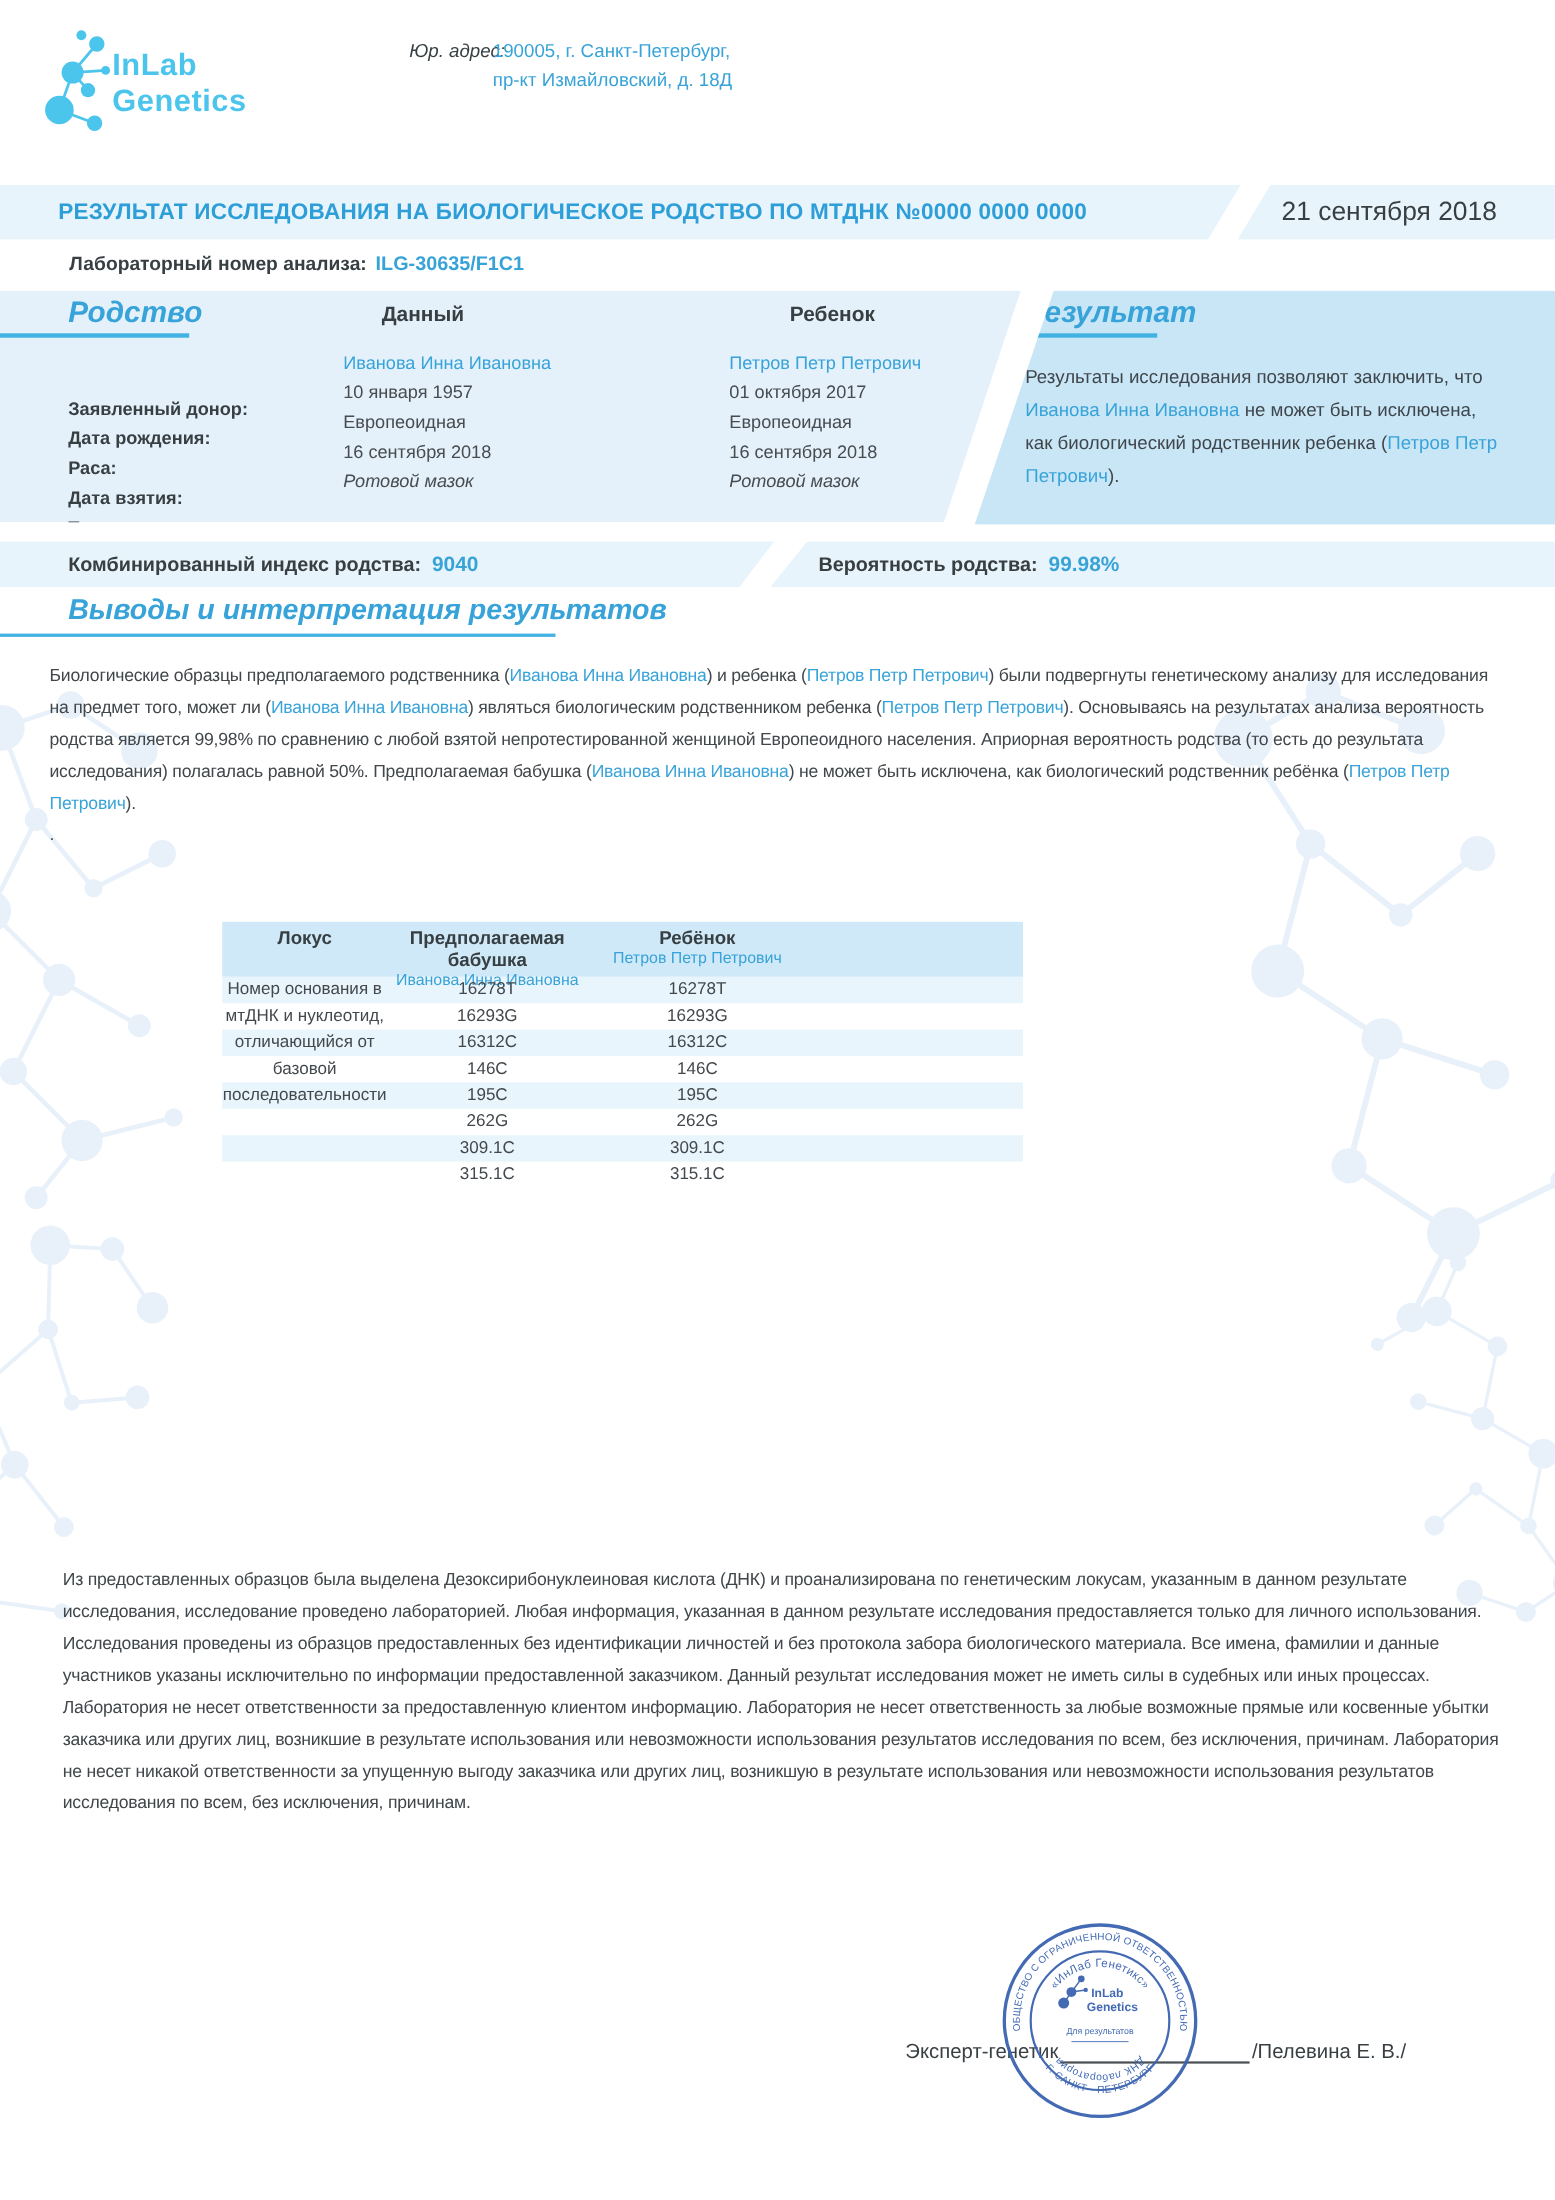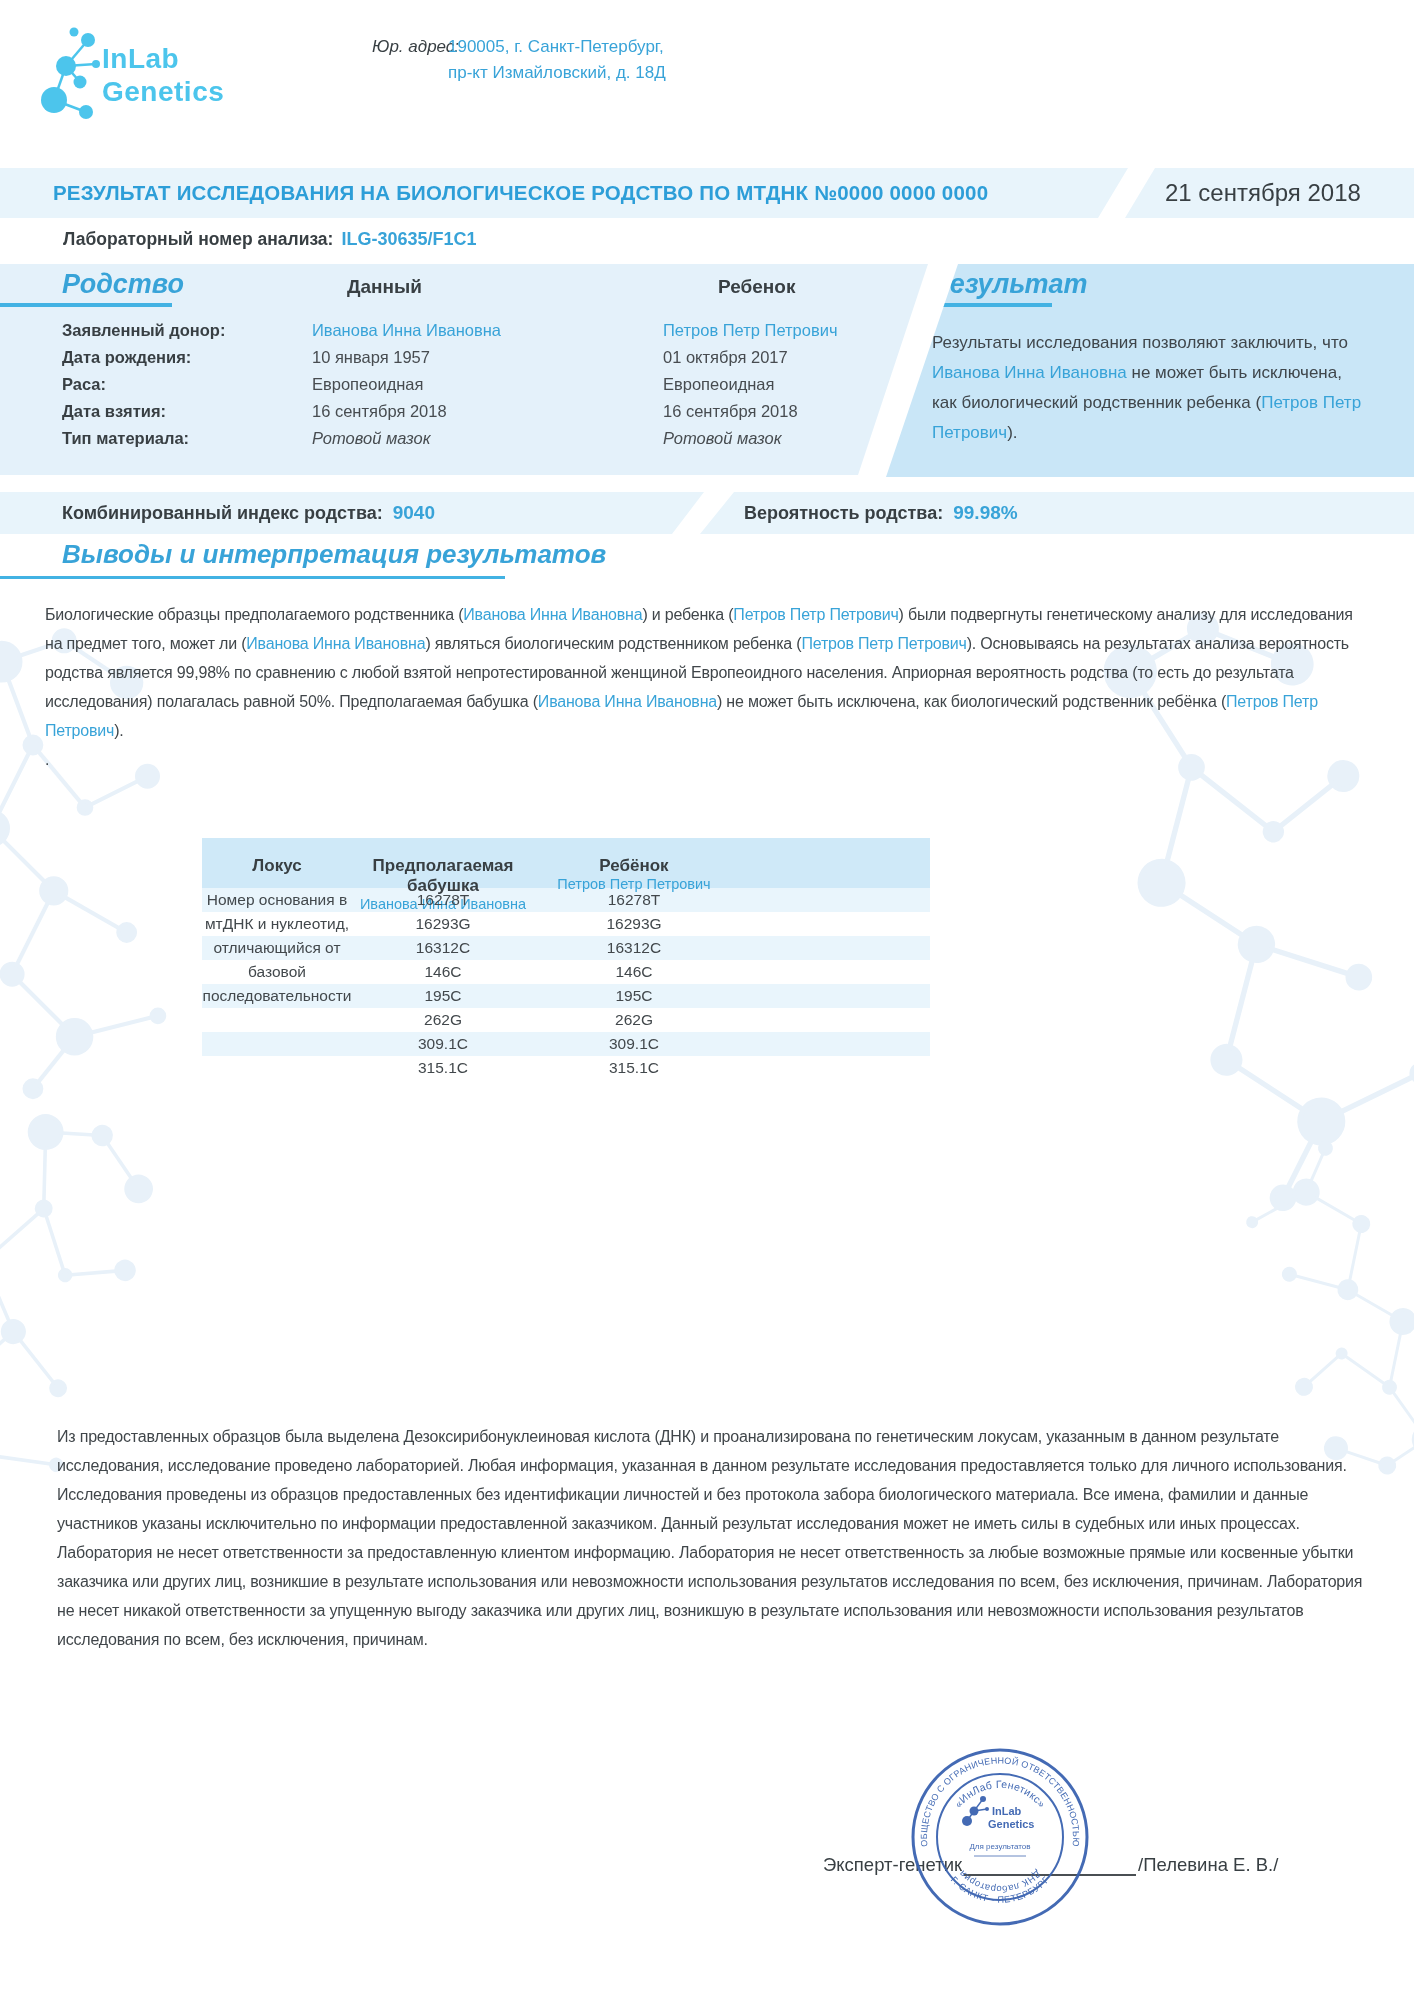--- a/index.html
+++ b/index.html
@@ -47,21 +47,21 @@
 
   
   .panel-kinship{position:absolute;left:0;top:264px;width:928px;height:211px;background:var(--panel);
     clip-path:polygon(0 0,100% 0,calc(100% - 70px) 100%,0 100%);}
   .panel-result{position:absolute;left:886px;top:264px;width:528px;height:213px;background:var(--result);
     clip-path:polygon(72px 0,100% 0,100% 100%,0 100%);}
   .sec-heading{font-size:27px;font-weight:bold;font-style:italic;color:var(--accent);white-space:nowrap;}
   .underline{background:#42b2e3;height:4px;}
   .k-col{position:absolute;top:12px;font-size:19px;font-weight:bold;color:var(--darker);white-space:nowrap;}
   .k-row{position:absolute;font-size:16.5px;white-space:nowrap;color:#474c50;}
-  .k-row .lbl{position:absolute;left:62px;font-weight:bold;color:var(--darker);}
+  .k-row .lbl{position:absolute;left:62px;font-weight:bold;color:var(--darker);margin-top:42px;}
   .k-row .v1{position:absolute;left:312px;}
   .k-row .v2{position:absolute;left:663px;}
   .k-row.accent-row .v1,.k-row.accent-row .v2{color:var(--accent);}
   .k-row.italic-row .v1,.k-row.italic-row .v2{font-style:italic;}
   .r-text{position:absolute;left:46px;top:64px;width:436px;font-size:17px;line-height:30px;color:#3f464b;}
   .accent{color:var(--accent);}
 
   
   .band1{position:absolute;left:0;top:492px;width:704px;height:42px;background:var(--band);
     clip-path:polygon(0 0,100% 0,calc(100% - 32px) 100%,0 100%);}
@@ -70,21 +70,21 @@
   .band-inner{position:absolute;top:0;line-height:42px;white-space:nowrap;}
   .band-lbl{font-size:18px;font-weight:bold;color:var(--darker);}
   .band-val{font-size:19px;font-weight:bold;color:var(--accent);margin-left:10px;}
 
   .para{position:absolute;font-size:16px;line-height:29px;letter-spacing:-0.2px;color:#40464a;}
 
   
   .loci{position:absolute;left:202px;top:838px;width:728px;font-size:15.5px;color:#42484c;}
   .loci .thead{display:grid;grid-template-columns:150px 182px 200px 1fr;height:50px;background:var(--thead);
     text-align:center;}
-  .loci .thead .h{padding-top:18px;font-weight:bold;font-size:17px;color:var(--darker);line-height:20px;}
+  .loci .thead .h{padding-top:5px;font-weight:bold;font-size:17px;color:var(--darker);line-height:20px;}
   .loci .thead .sub{font-weight:normal;font-size:14.5px;color:var(--accent);line-height:16px;}
   .loci .trow{display:grid;grid-template-columns:150px 182px 200px 1fr;height:24px;line-height:24px;text-align:center;}
   .loci .trow:nth-child(even){background:var(--stripe);}
 
   
   .signature{position:absolute;left:823px;top:1854px;display:flex;align-items:flex-end;
     font-size:18.5px;color:var(--darker);white-space:nowrap;}
   .sig-line{width:172px;height:22px;border-bottom:2px solid #4a4f53;margin:0 2px;}
 
   .stamp{position:absolute;left:908px;top:1745px;width:184px;height:184px;opacity:.95;}

